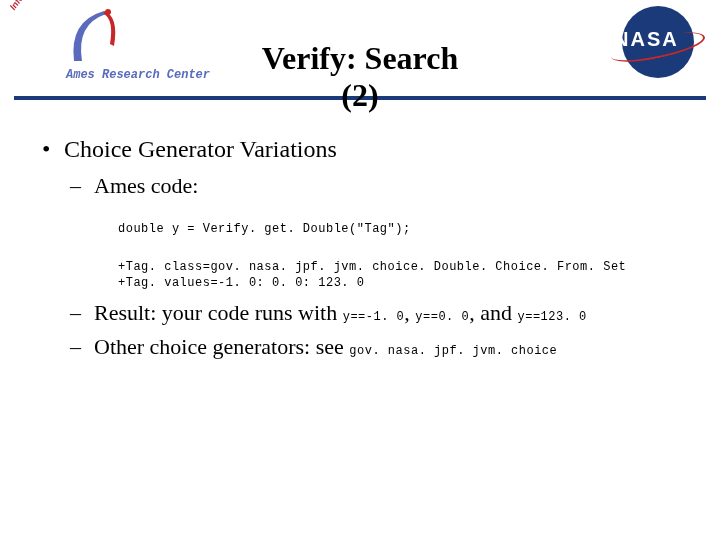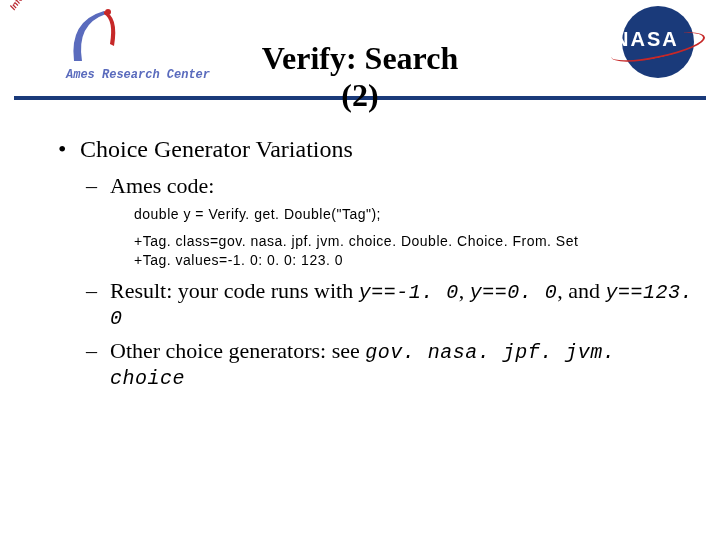--- a/index.html
+++ b/index.html
@@ -8,27 +8,27 @@
   .header { position: relative; height: 100px; border-bottom: 4px solid #1a3a7a; margin: 0 14px 0 14px; }
   .title { position: absolute; left: 0; right: 0; top: 8px; text-align: center; font-weight: bold; font-size: 32px; line-height: 1.15; margin-top: 32px; }
   .logo-arc { position: absolute; left: 20px; top: 6px; width: 130px; height: 90px; }
   .logo-arc .swoosh { position:absolute; left:30px; top:0; width:60px; height:60px; }
   .logo-arc .txt { position:absolute; left:32px; top:62px; font-family: Liberation Mono, monospace; font-size:12px; color:#5a6bbd; font-style: italic; font-weight:bold; white-space:nowrap; }
   .logo-arc .badge { position:absolute; left:-18px; top:-4px; font-family: Arial, sans-serif; font-size:9px; color:#b8252f; font-weight:bold; font-style:italic; transform: rotate(-55deg); transform-origin: left bottom; white-space:nowrap; }
   .nasa { position:absolute; right: 4px; top: 6px; width: 88px; height: 74px; }
   .nasa .ball { position:absolute; left:8px; top:0; width:72px; height:72px; border-radius:50%; background:#1a3a7a; }
   .nasa .word { position:absolute; left:0; top:22px; width:88px; text-align:left; font-family: Arial Black, Arial, sans-serif; font-weight:900; color:#fff; font-size:20px; letter-spacing:2px; }
   .nasa .orbit { position:absolute; left:-4px; top:30px; width:96px; height:22px; border:2px solid #c62828; border-top:none; border-left:none; border-radius:50%; transform:rotate(-12deg); }
-  .content { padding: 36px 22px 0 58px; font-size: 24px; }
+  .content { padding: 36px 22px 0 42px; font-size: 24px; }
   .bullet { position:relative; padding-left: 22px; margin-bottom: 10px; }
   .bullet::before { content:"•"; position:absolute; left:0; top:0; }
   .dash { position:relative; padding-left: 24px; margin: 8px 0 6px 28px; font-size: 22px; }
   .dash::before { content:"–"; position:absolute; left:0; top:0; }
-  .code-block { font-family: Liberation Sans, sans-serif; font-size: 14px; line-height: 1.35; margin: 6px 0 8px 76px; white-space: pre; letter-spacing: 0.5px; }
-  .mono { font-family: "Courier New", Courier, monospace; font-size: 20px; letter-spacing: 0.5px; font-style: italic; }
+  .code-block { font-family: Liberation Mono, monospace; font-size: 12px; line-height: 1.35; margin: 22px 0 8px 76px; white-space: pre; letter-spacing: 0.5px; }
+  .mono { font-family: "Courier New", Courier, monospace; font-size: 12px; letter-spacing: 0.5px; }
 </style>
 </head>
 <body>
 
 <div class="slide">
   <div class="header">
     <div class="logo-arc">
       <div class="badge">Information Sciences &amp; Technology</div>
       <svg class="swoosh" viewBox="0 0 60 60">
         <path d="M10 55 Q 5 15 40 5 L 42 8 Q 12 18 18 55 Z" fill="#5a6bbd"></path>

